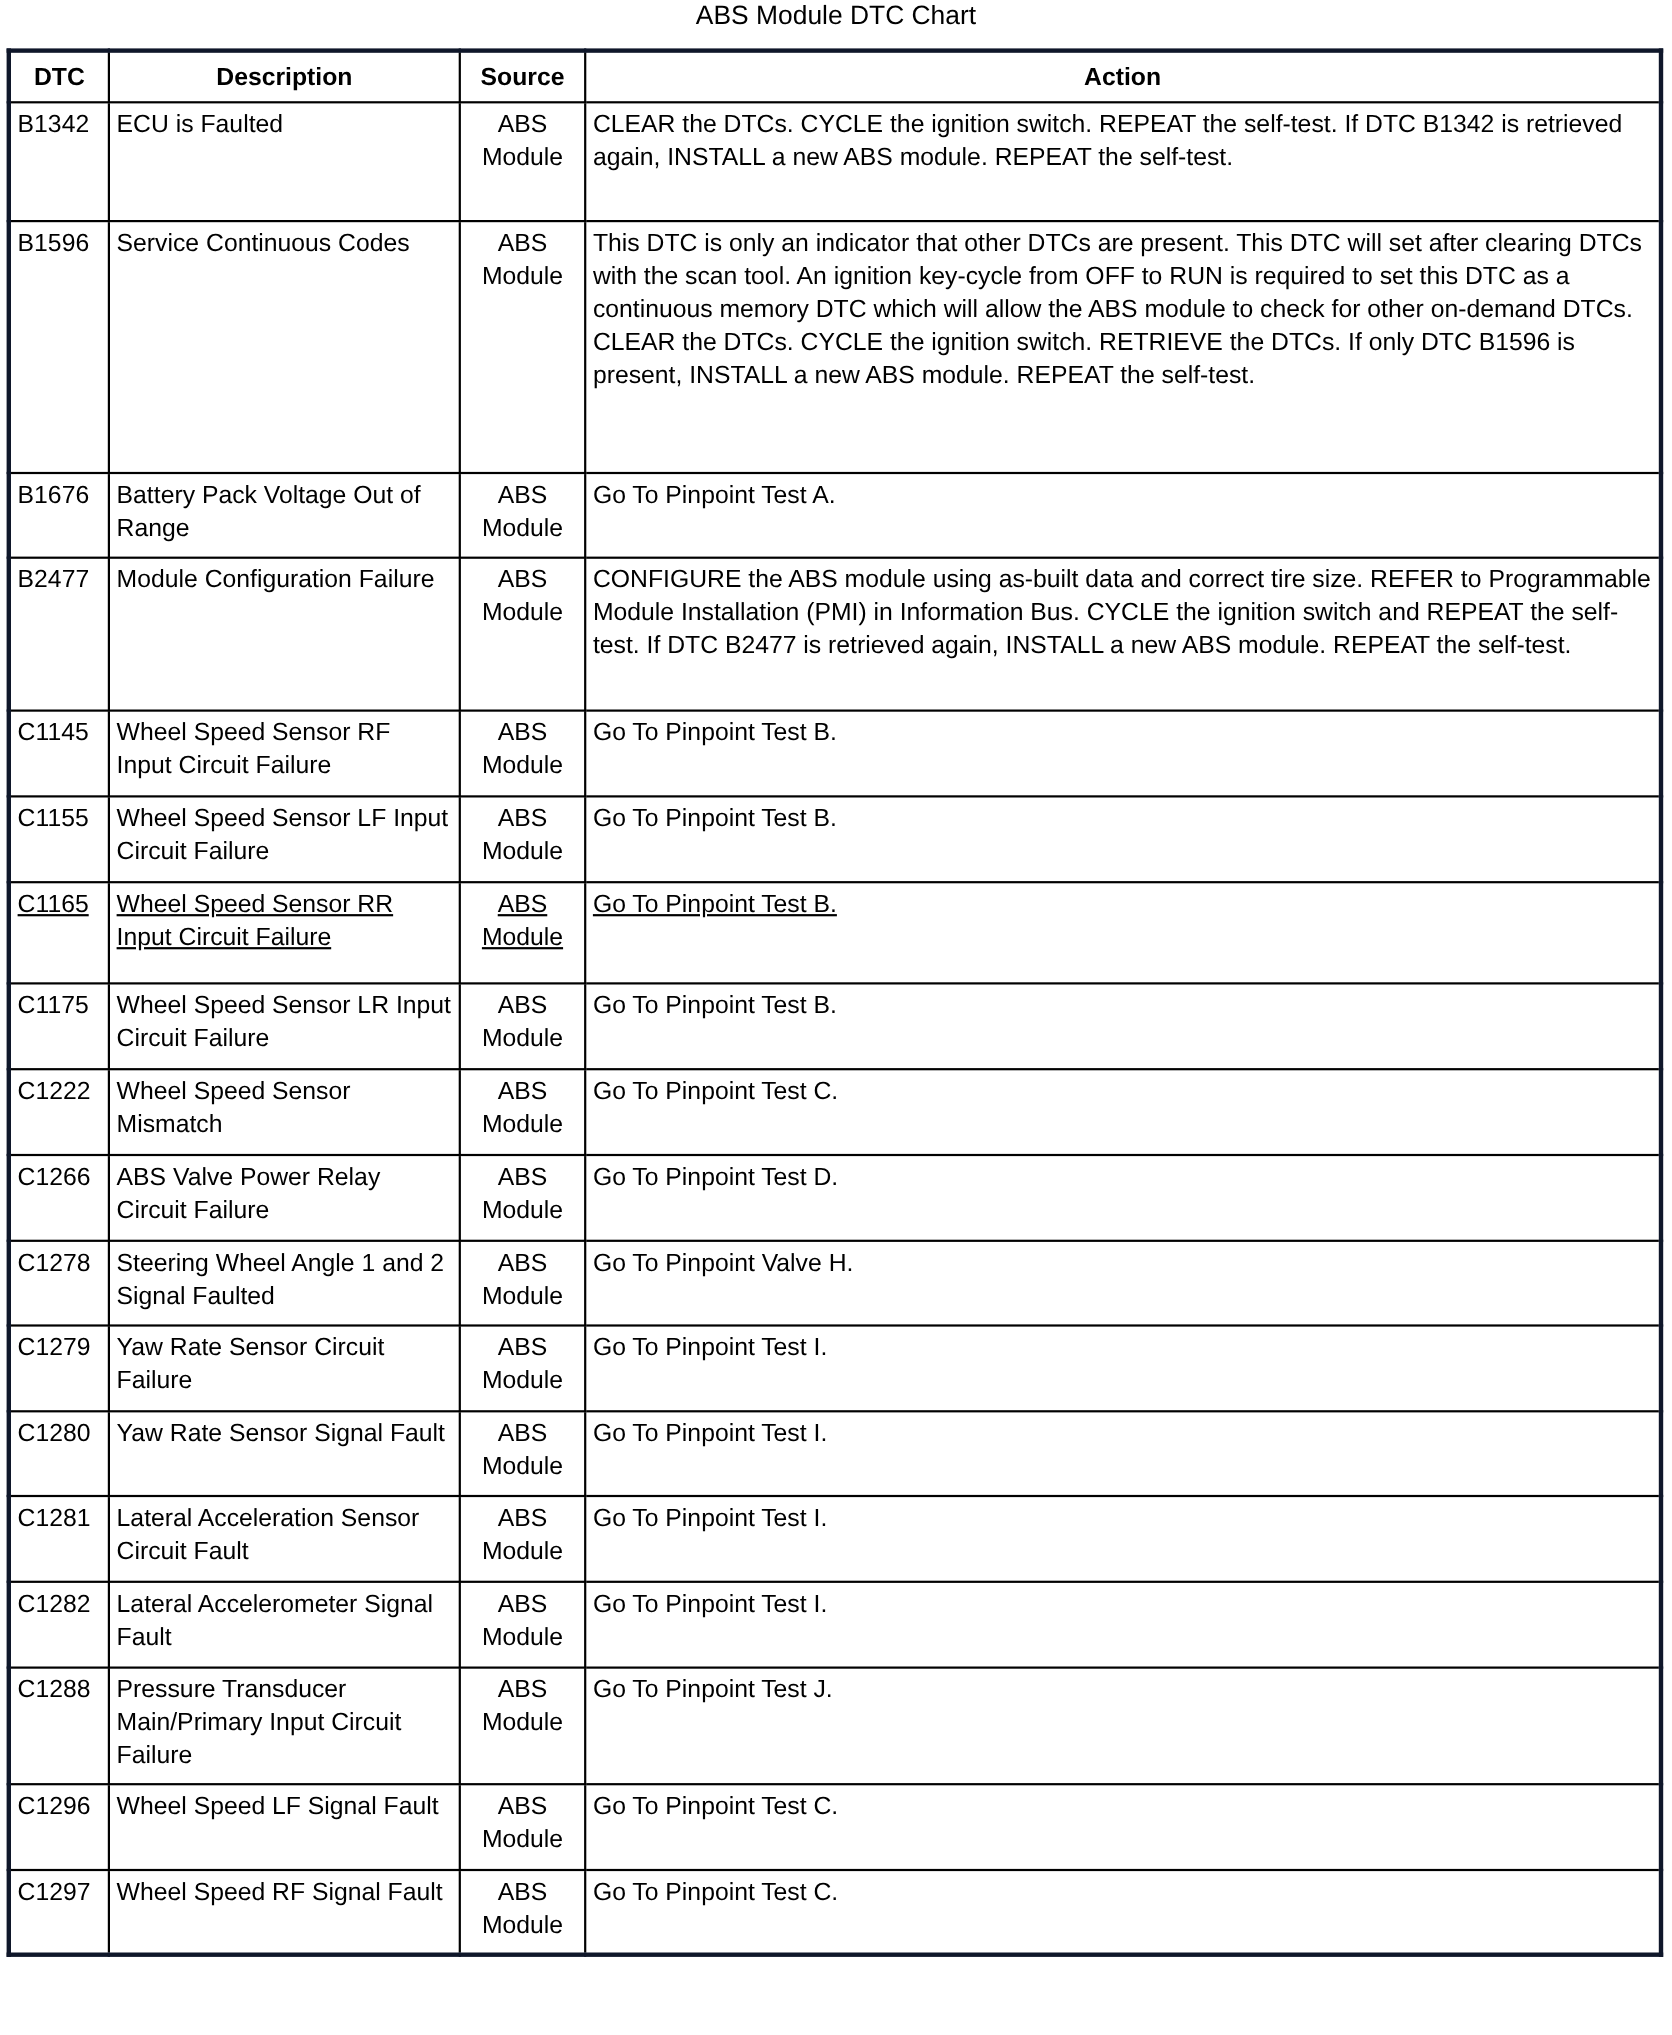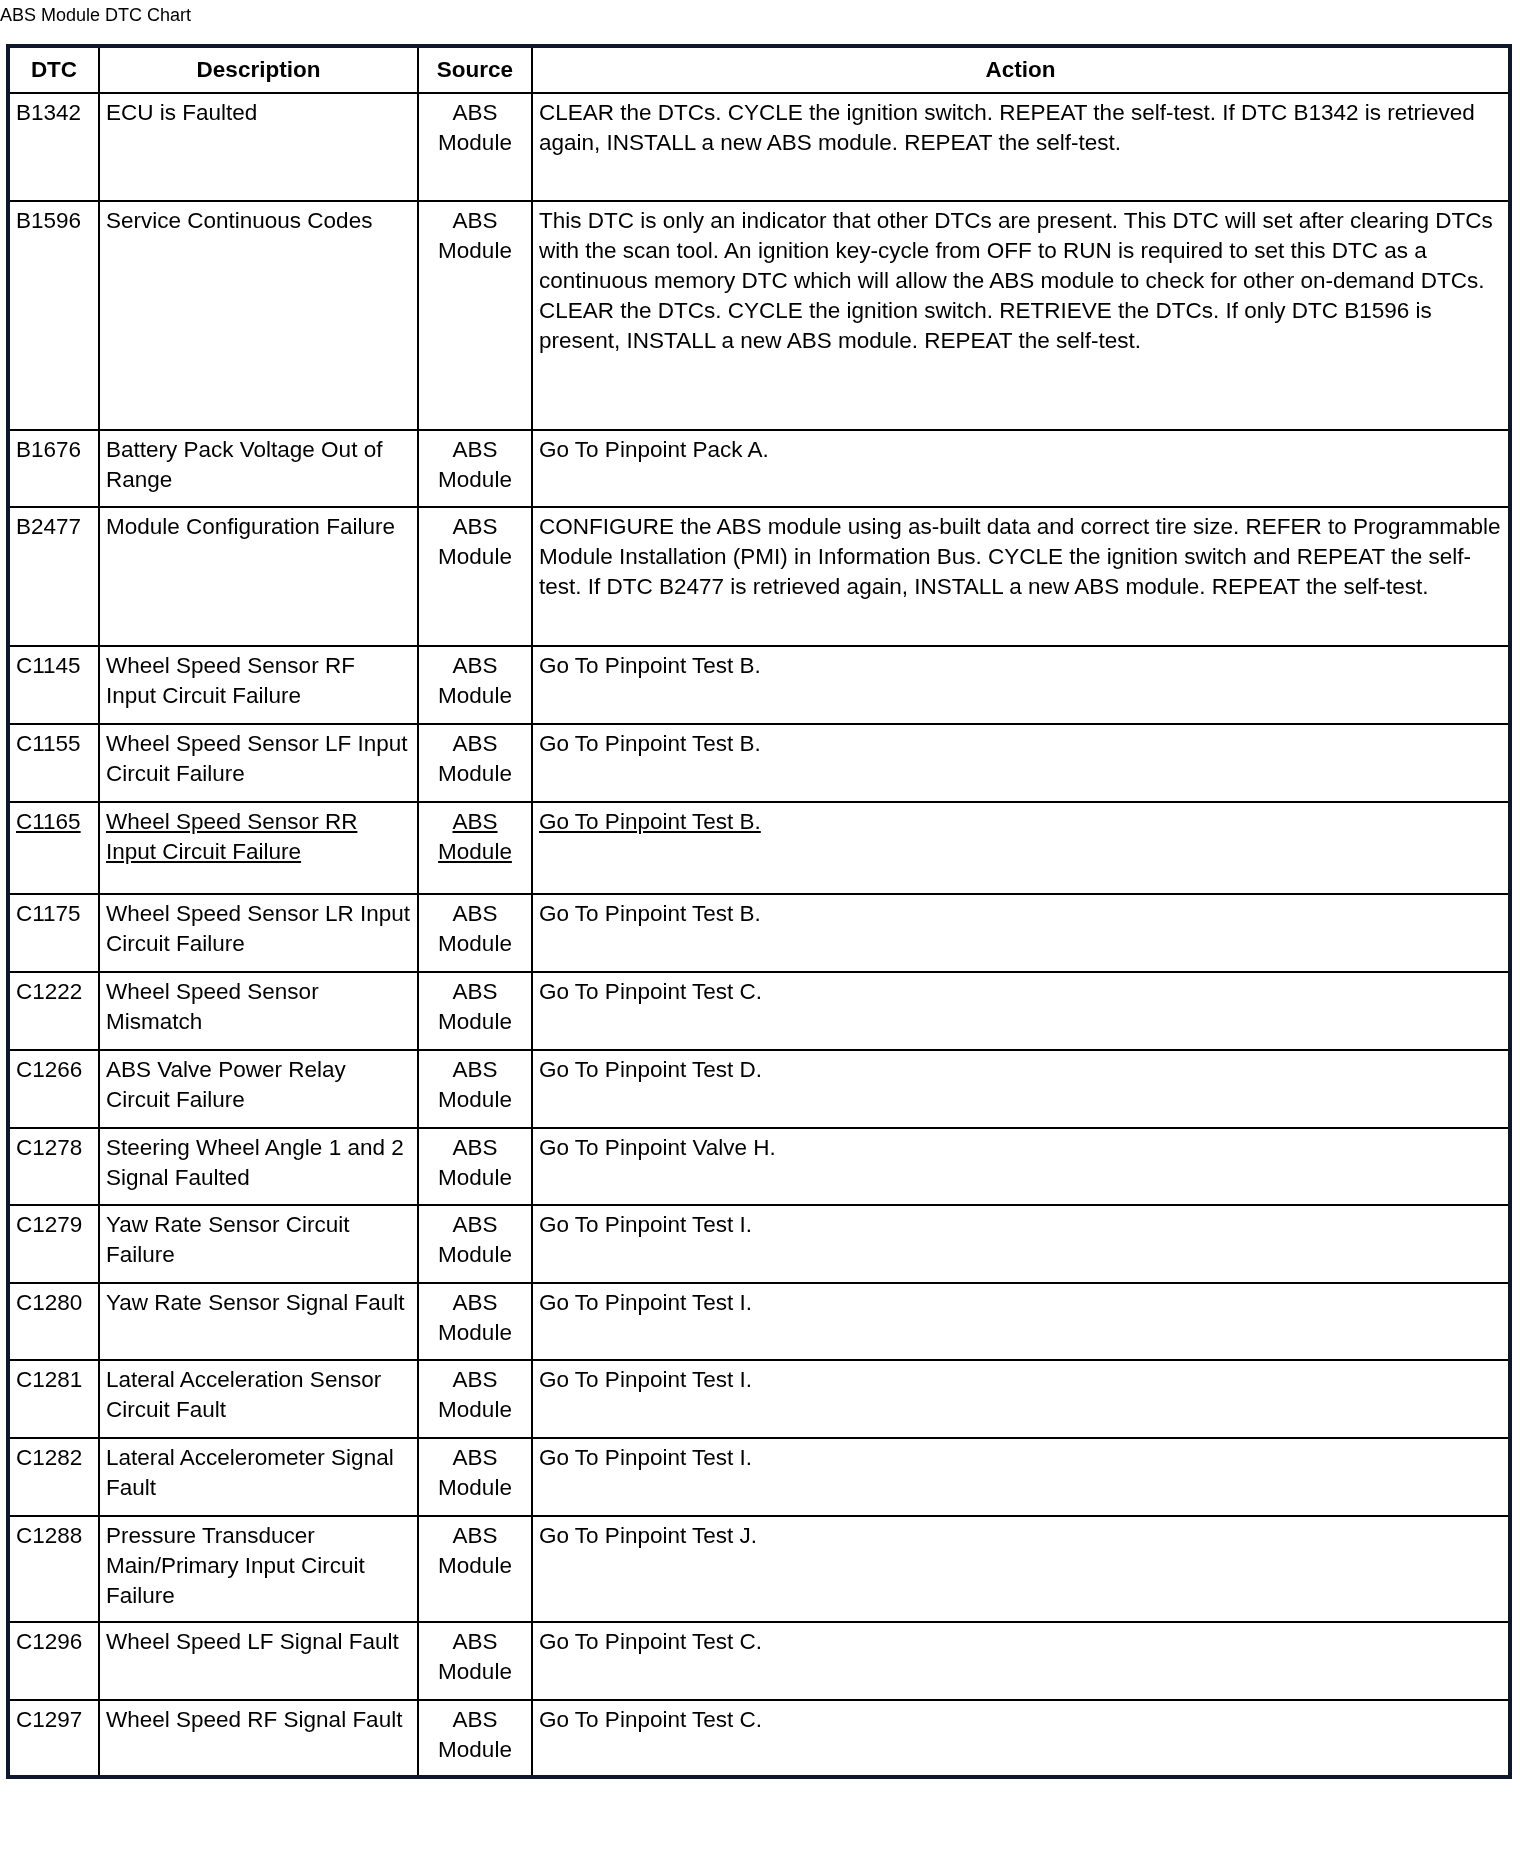--- a/index.html
+++ b/index.html
@@ -13,22 +13,22 @@
     position: relative;
     overflow: hidden;
     font-family: "Liberation Sans", sans-serif;
     color: #000000;
   }
   .title {
     position: absolute;
     left: 0;
     top: 2px;
     width: 1520px;
-    text-align: left;
-    font-size: 18px;
+    text-align: center;
+    font-size: 24px;
     line-height: 26px;
   }
   table.dtc {
     position: absolute;
     left: 6px;
     top: 44px;
     width: 1506px;
     border-collapse: collapse;
     table-layout: fixed;
     border: 4px solid #0f172a;
@@ -107,21 +107,21 @@
         </td>
       </tr>
       <tr style="height: 77px;">
         <td class="dtc-code">B1676</td>
         <td>Battery Pack Voltage Out of Range</td>
         <td class="src">
           <span class="act-line">ABS</span>
           <span class="act-line">Module</span>
         </td>
         <td>
-          <span class="act-line">Go To Pinpoint Pack A.</span>
+          <span class="act-line">Go To Pinpoint Test A.</span>
         </td>
       </tr>
       <tr style="height: 139px;">
         <td class="dtc-code">B2477</td>
         <td>Module Configuration Failure</td>
         <td class="src">
           <span class="act-line">ABS</span>
           <span class="act-line">Module</span>
         </td>
         <td>

